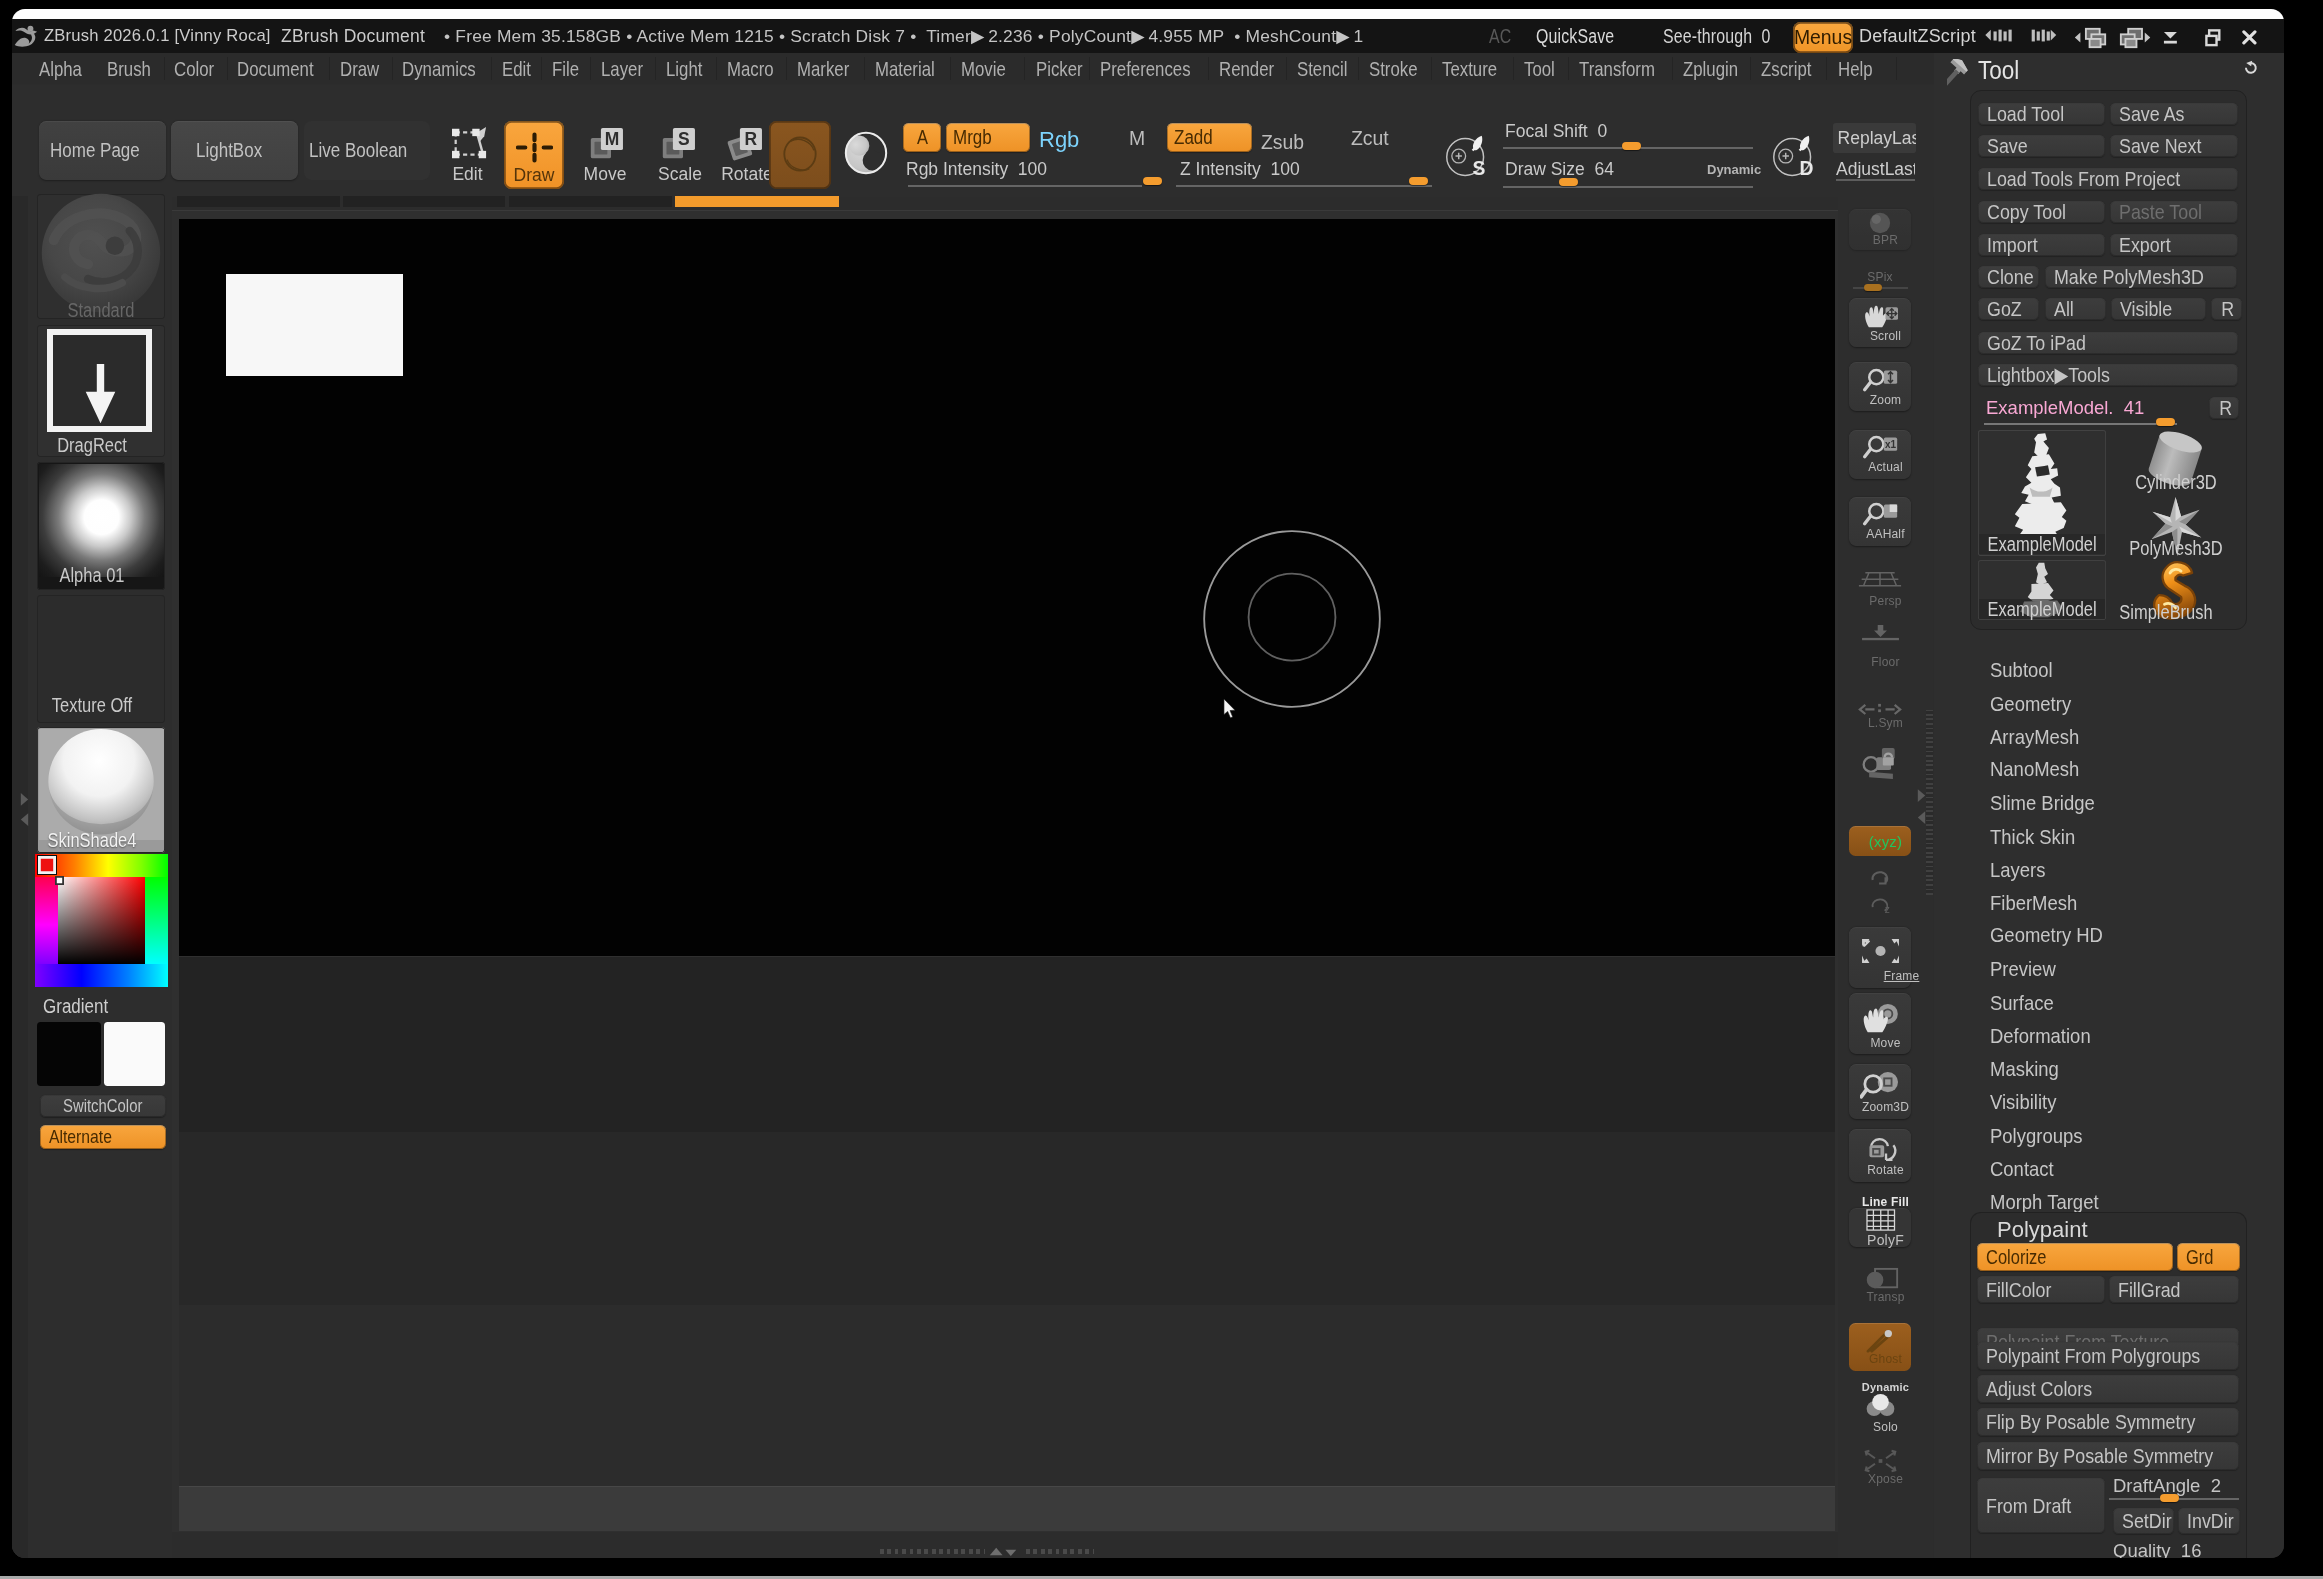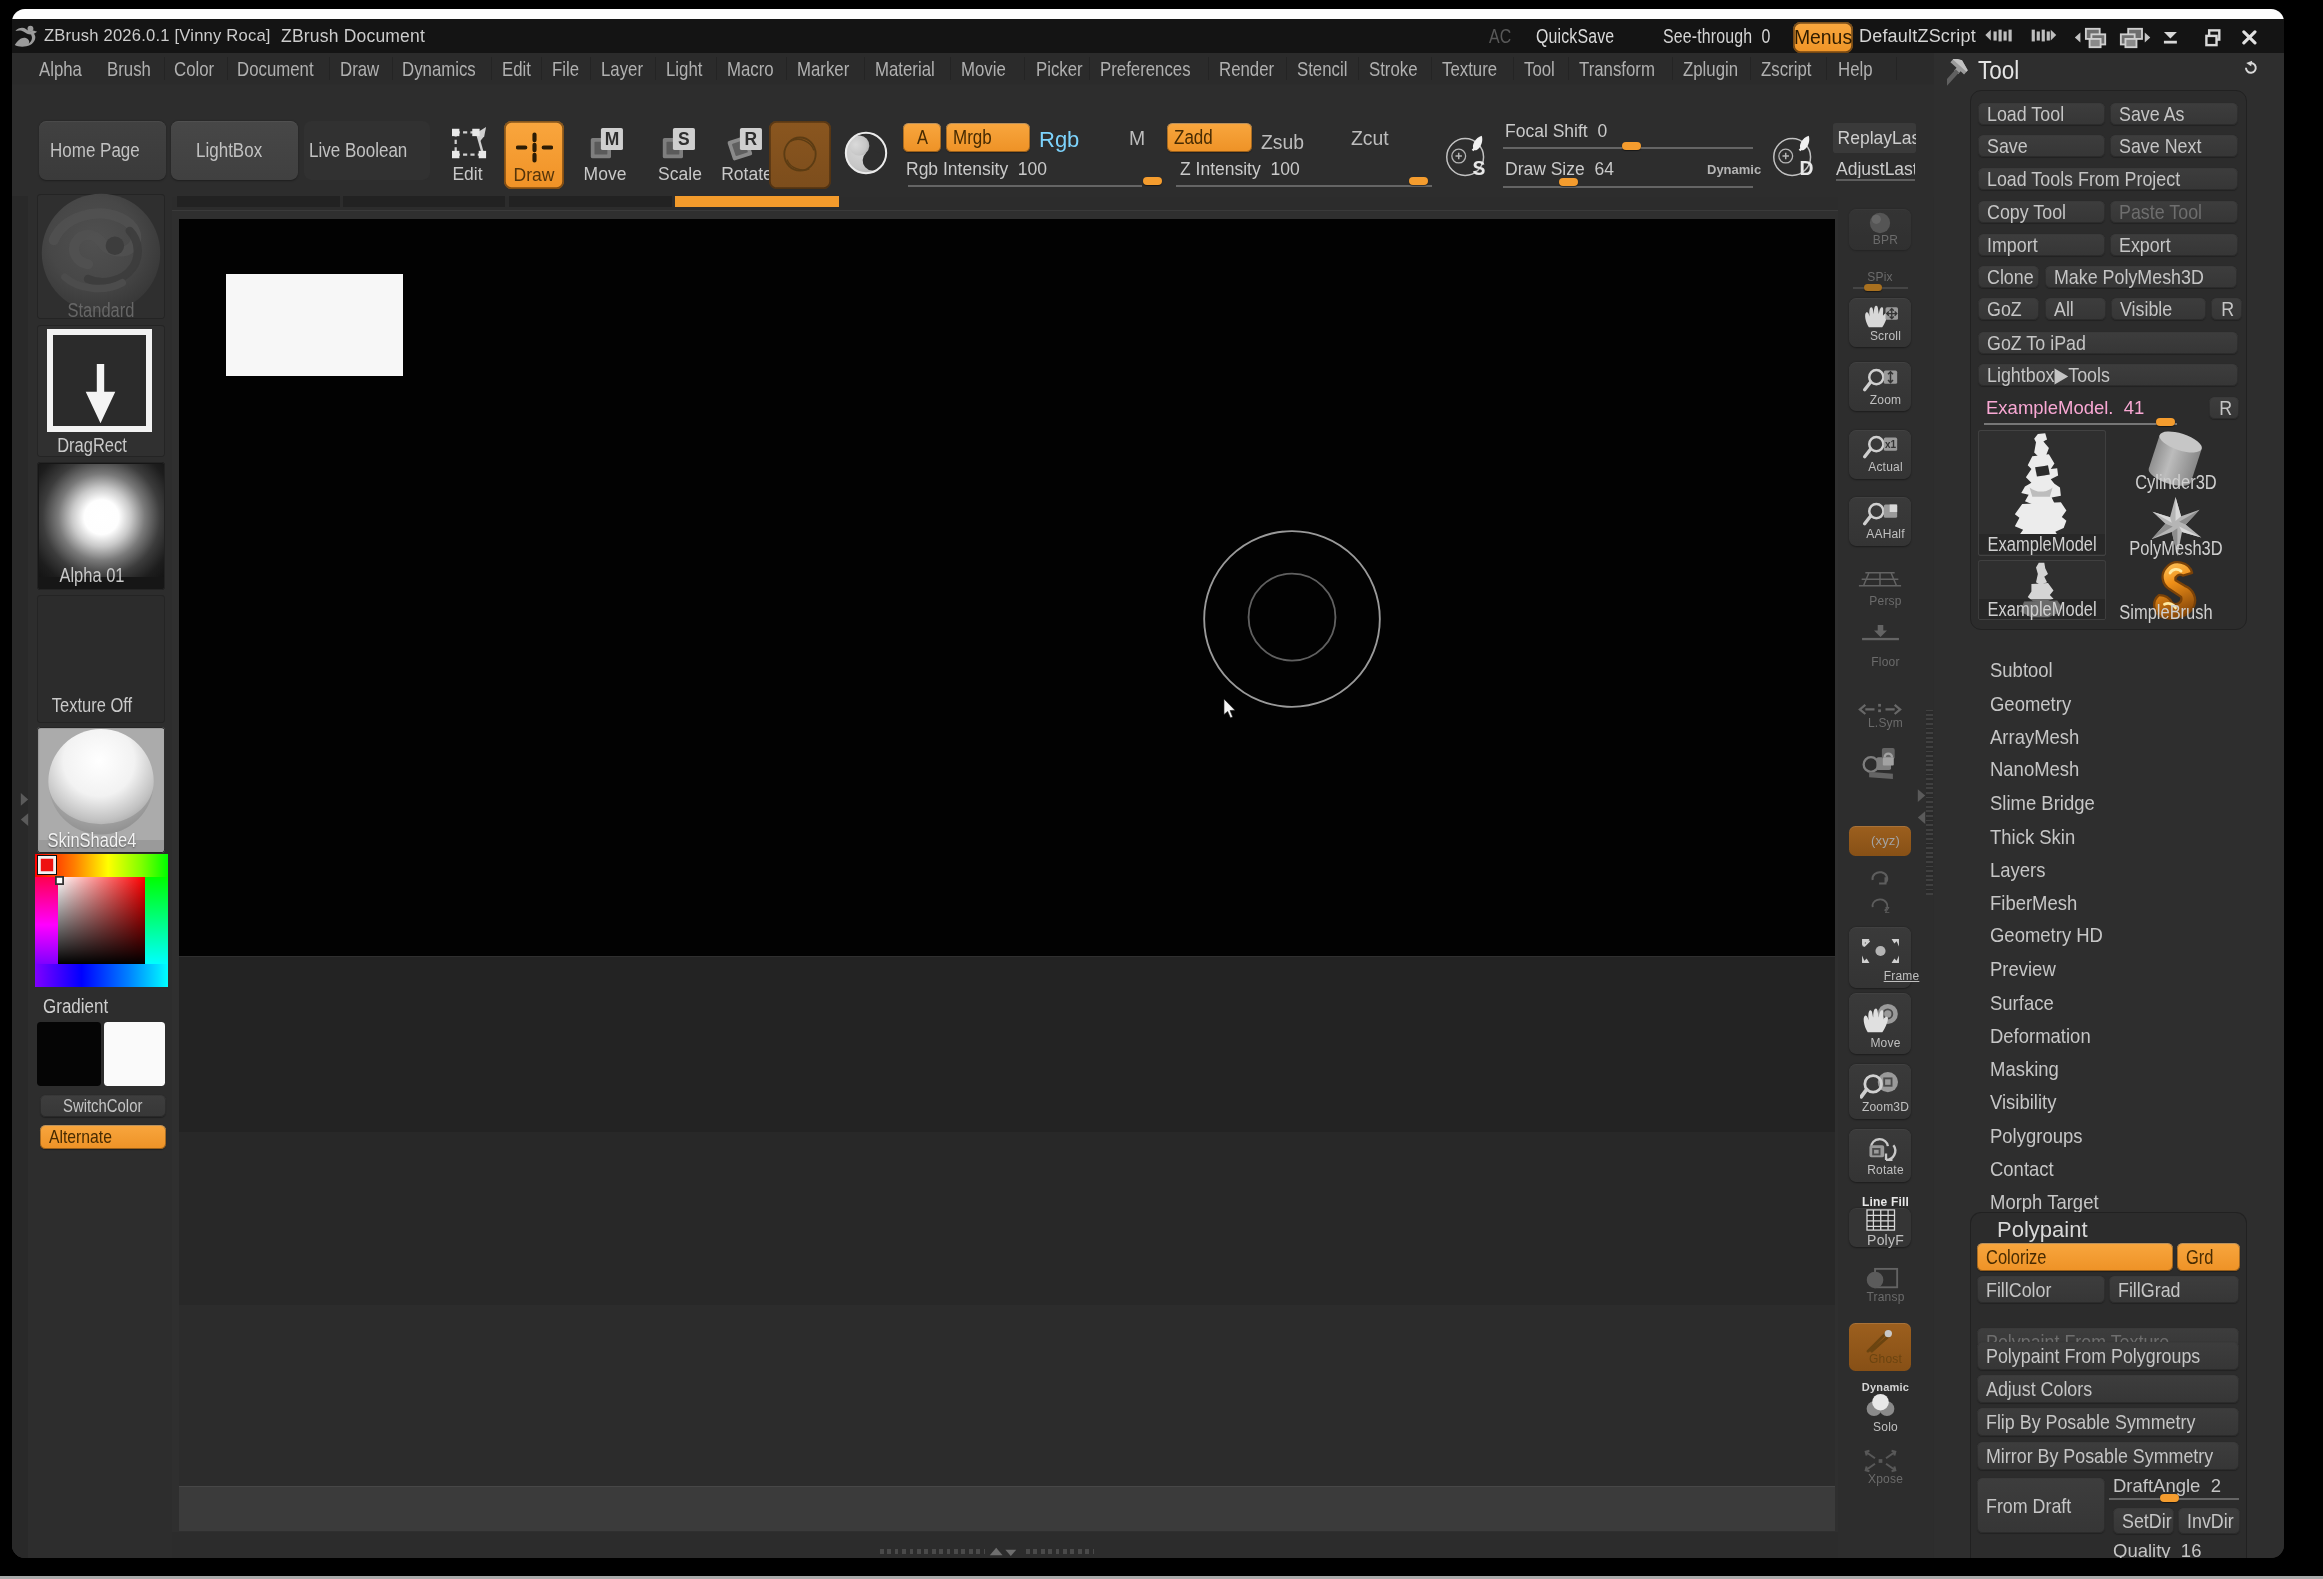--- a/index.html
+++ b/index.html
@@ -102,20 +102,21 @@
   <div id="titlebar">
     <svg class="abs" style="left:1.8px; top:2.8px;" width="28" height="28" viewBox="0 0 40 34">
       <g fill="#9b9b9b">
         <circle cx="23.5" cy="6.5" r="4.2"></circle>
         <path d="M2,10 C6,5 13,4 17,7 C21,10 24,11 28,9 L33,11 L28,14 C23,16 18,14 14,11 C10,8 5,9 2,10 Z"></path>
         <path d="M1,30 C6,22 12,18 17,20 C21,21.5 23,25 21,28 C26,24 27,19 24,15 L28,13 C33,18 30,26 23,30 C16,33.5 6,33 1,30 Z"></path>
       </g>
     </svg>
     <div class="t" style="left:32px; color:#cccccc; font-size:16.6px;">ZBrush 2026.0.1 [Vinny Roca]</div>
     <div class="t" style="left:269px; color:#cccccc; font-size:17.5px;">ZBrush Document</div>
+    <div class="t" style="left:432px; color:#c4c4c4; font-size:17.4px;">• Free Mem 35.158GB • Active Mem 1215 • Scratch Disk 7 •&nbsp; Timer▶ 2.236 • PolyCount▶ 4.955 MP &nbsp;• MeshCount▶ 1</div>
     <div class="t tc" style="left:1477px; color:#585858; font-size:19.4px;">AC</div>
     <div class="t tc" style="left:1524px; color:#dadada; font-size:19.4px;">QuickSave</div>
     <div class="t tc" style="left:1651px; color:#d5d5d5; font-size:19.4px;">See-through&nbsp;&nbsp;0</div>
     <div class="abs" style="left:1638px; top:39px; width:137px; height:0.9px; background:#6b6b6b;"></div>
     <div class="abs" style="left:1641px; top:34px; width:14.8px; height:8.3px; border-radius:3.7px; background:#f49c2e;"></div>
     <div class="abs" style="left:1781px; top:2.8px; width:60px; height:31px; border-radius:7.4px; background:linear-gradient(#f9a83f,#ef9426); box-shadow:inset 0 0 0 1.8px rgba(20,10,0,.55); display:flex; align-items:center; justify-content:center; font-size:19.4px; color:#2e1c00;">Menus</div>
     <div class="t" style="left:1847px; color:#d5d5d5; font-size:18px;">DefaultZScript</div>
 
     <svg class="abs" style="left:1972px; top:7.4px;" width="79" height="20" viewBox="0 0 86 22">
       <g fill="#bdbdbd">
@@ -496,21 +497,21 @@
     <svg class="abs" style="left:22px; top:550px; opacity:.75;" width="42" height="37" viewBox="0 0 46 40">
       <circle cx="12" cy="20" r="8" fill="none" stroke="#9a9a9a" stroke-width="2.5"></circle>
       <rect x="18" y="12" width="16" height="14" rx="2" fill="#9a9a9a"></rect>
       <rect x="24" y="2" width="14" height="12" rx="2" fill="#777"></rect>
       <path d="M27,12 a4,4 0 0,1 8,0" fill="none" stroke="#c9c9c9" stroke-width="2.5"></path>
       <rect x="25" y="12" width="12" height="9" rx="1" fill="#c9c9c9"></rect>
       <path d="M10,28 L36,30 L36,36 L10,34 Z" fill="#777"></path>
     </svg>
 
     <div class="abs" style="left:11px; top:630px; width:62px; height:30px; border-radius:6.5px; background:linear-gradient(#9c5f1e,#875016); box-shadow:inset 0 0.9px 0 rgba(255,255,255,.12);"></div>
-    <div class="slab" style="top:637px; left:0; color:#a3a3a3; font-size:13px;">(xyz)</div>
+    <div class="slab" style="top:637px; left:0; color:#22c55e; font-size:15px;">(xyz)</div>
 
     <svg class="abs" style="left:31px; top:671px; opacity:.45;" width="22" height="18.5" viewBox="0 0 24 20">
         <path d="M4,14 a8,7 0 1,1 14,3 M18,11 L18,18 L11,18" stroke="#999" stroke-width="2.2" fill="none"></path>
       </svg>
     <svg class="abs" style="left:31px; top:700px; opacity:.45;" width="24" height="18.5" viewBox="0 0 26 20">
         <path d="M4,12 a8,7 0 1,1 13,4" stroke="#999" stroke-width="2" fill="none"></path>
         <text x="17" y="18" font-size="11" fill="#999" font-family="Liberation Sans">z</text>
       </svg>
 
     <div class="sbtn" style="top:731px; height:61px;"></div>

